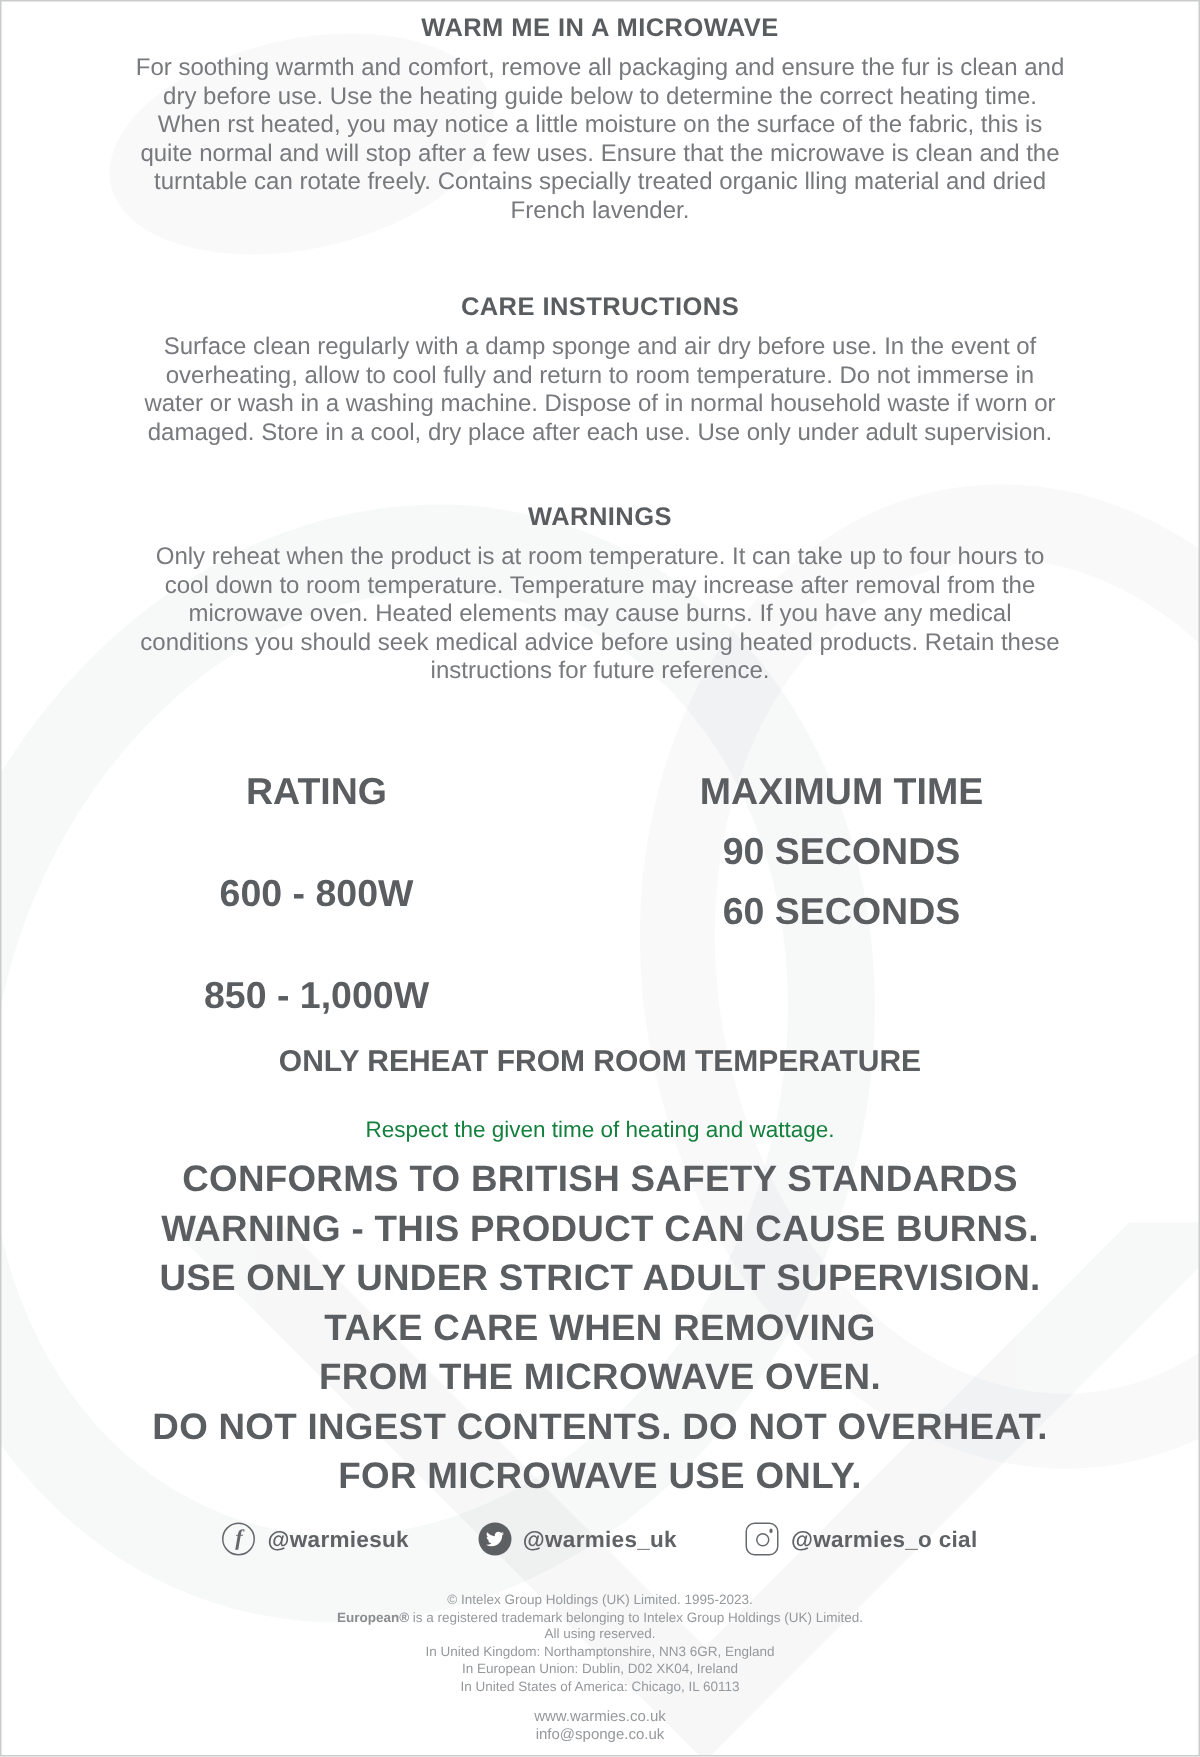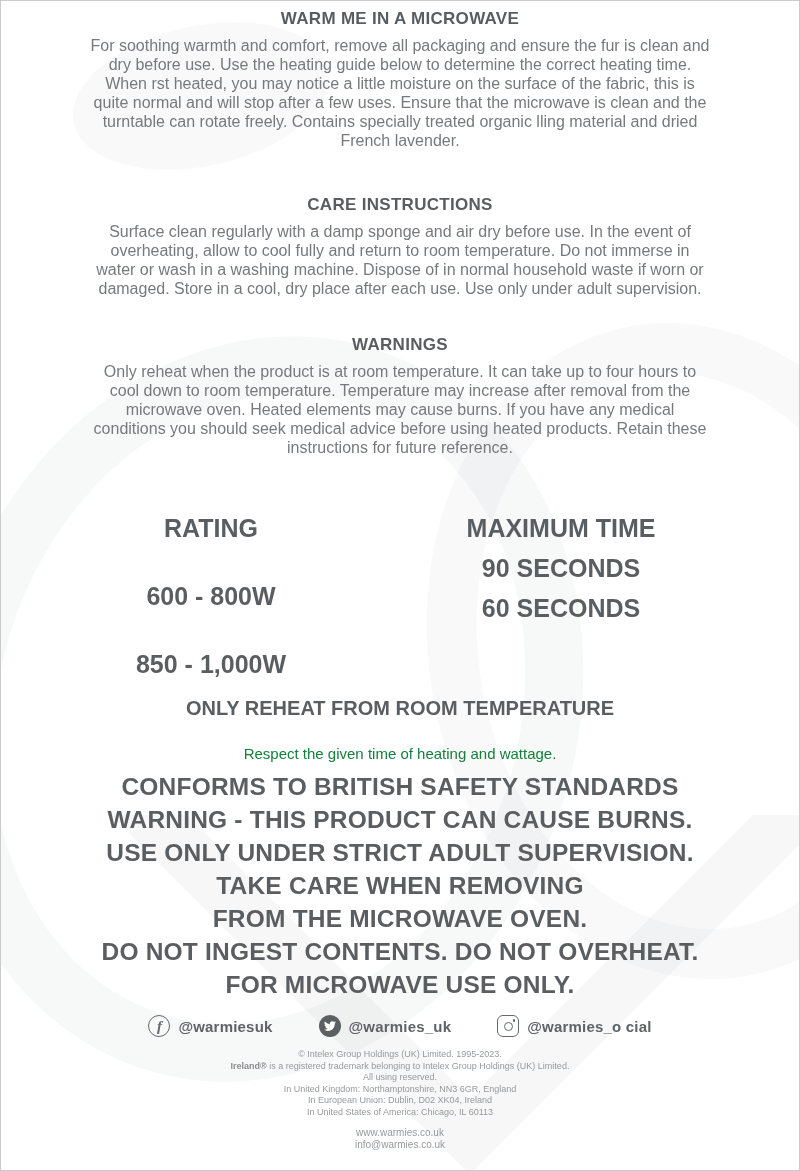--- a/index.html
+++ b/index.html
@@ -65,21 +65,21 @@
   .handle{font-size:15px;font-weight:bold;color:#606366;letter-spacing:0.2px;}
   .icon{width:22px;height:22px;display:inline-flex;align-items:center;justify-content:center;box-sizing:border-box;flex:0 0 auto;}
   .fb-circle{border:1.6px solid #66696c;border-radius:50%;}
   .fb-f{font-family:"Liberation Serif",serif;font-style:italic;font-weight:bold;font-size:15px;color:#66696c;line-height:1;margin-top:1px;}
   .tw-circle{background:#5d6063;border-radius:50%;}
   .ig-square{border:1.6px solid #66696c;border-radius:6px;position:relative;}
   .ig-lens{width:9px;height:9px;border:1.6px solid #66696c;border-radius:50%;box-sizing:border-box;}
   .ig-dot{position:absolute;top:3px;right:3px;width:2.5px;height:2.5px;background:#66696c;border-radius:50%;}
 
   .legal{
-    margin-top:12px;font-size:9px;line-height:11.5px;color:#96999c;
+    margin-top:24px;font-size:9px;line-height:11.5px;color:#96999c;
   }
   .legal b{color:#8b8e91;}
   .site{
     margin-top:9px;font-size:10px;line-height:12px;color:#96999c;
   }
 </style>
 </head>
 <body>
 
 <div class="wm wm-blob-top"></div>
@@ -150,25 +150,25 @@
       <span class="icon ig-square">
           <span class="ig-lens"></span>
           <span class="ig-dot"></span>
         </span>
       <span class="handle">@warmies_o cial</span>
     </div>
   </div>
 
   <div class="legal">
     <div>© Intelex Group Holdings (UK) Limited. 1995-2023.</div>
-    <div><b>Ireland®</b><span> is a registered trademark belonging to Intelex Group Holdings (UK) Limited.</span></div>
+    <div><b>European®</b><span> is a registered trademark belonging to Intelex Group Holdings (UK) Limited.</span></div>
     <div>All using reserved.</div>
     <div>In United Kingdom: Northamptonshire, NN3 6GR, England</div>
     <div>In European Union: Dublin, D02 XK04, Ireland</div>
     <div>In United States of America: Chicago, IL 60113</div>
   </div>
 
   <div class="site">
     <div>www.warmies.co.uk</div>
-    <div>info@warmies.co.uk</div>
+    <div>info@sponge.co.uk</div>
   </div>
 
 </div>
 
 </body></html>

